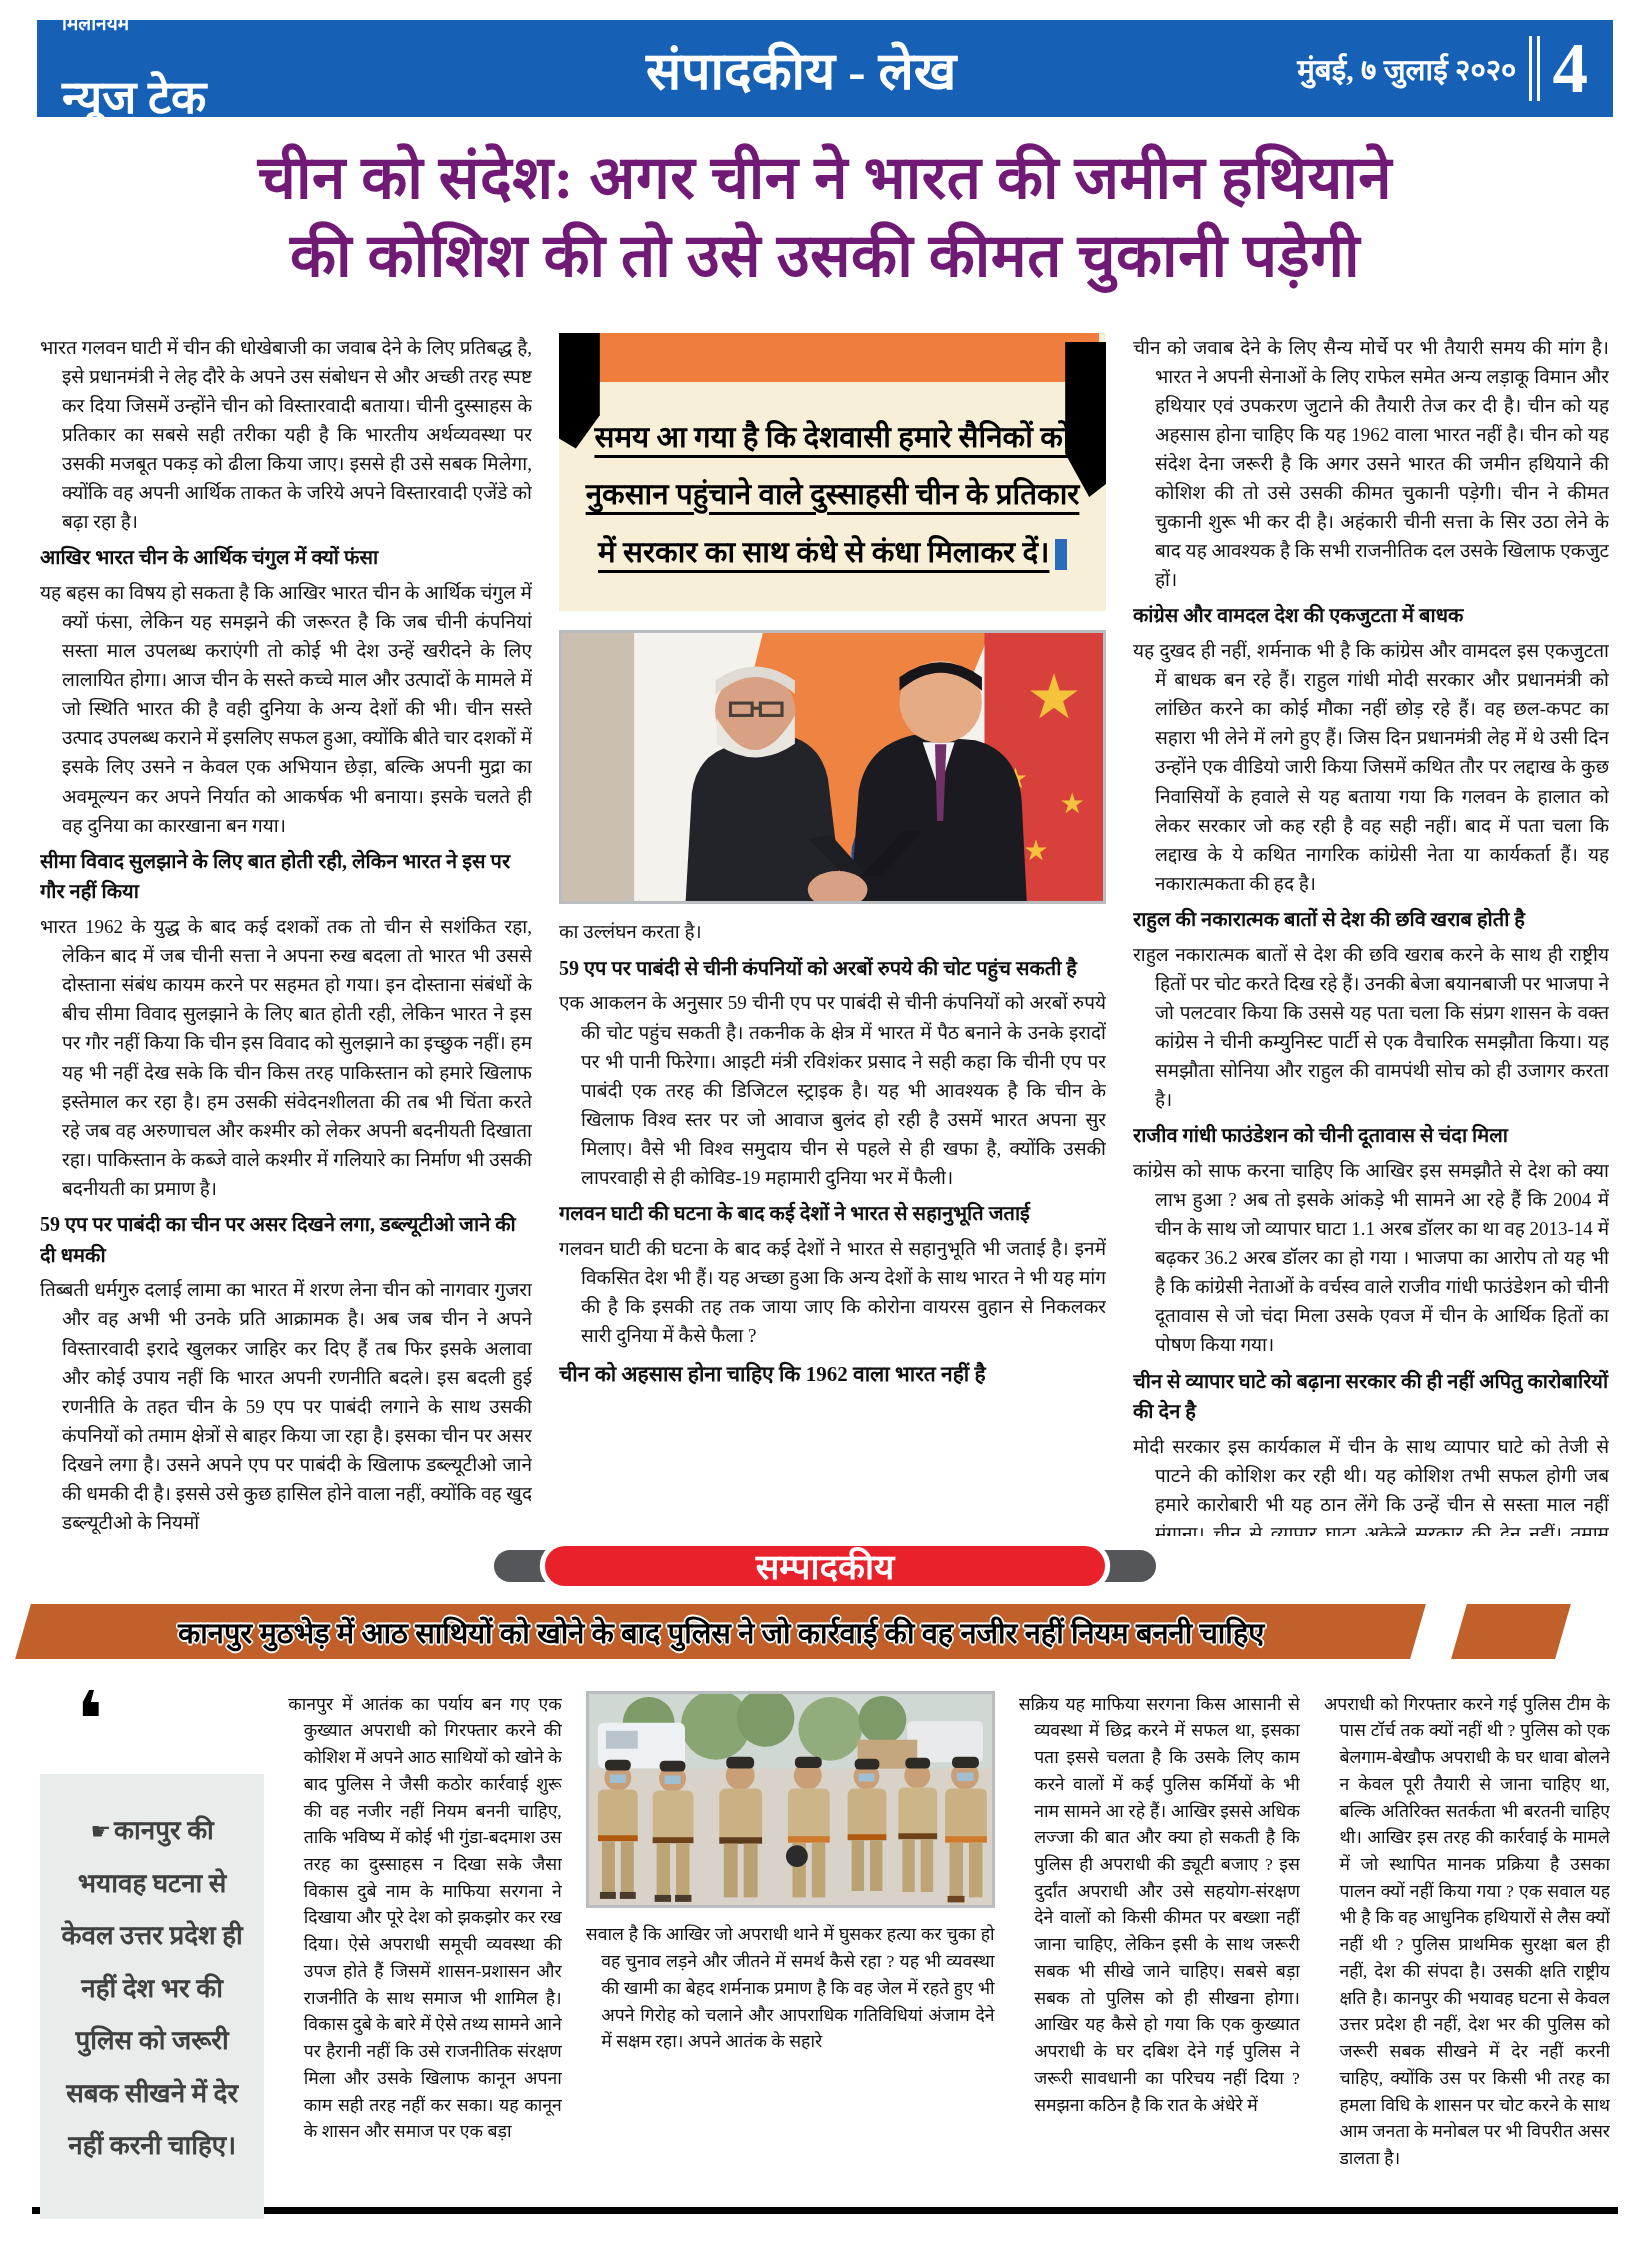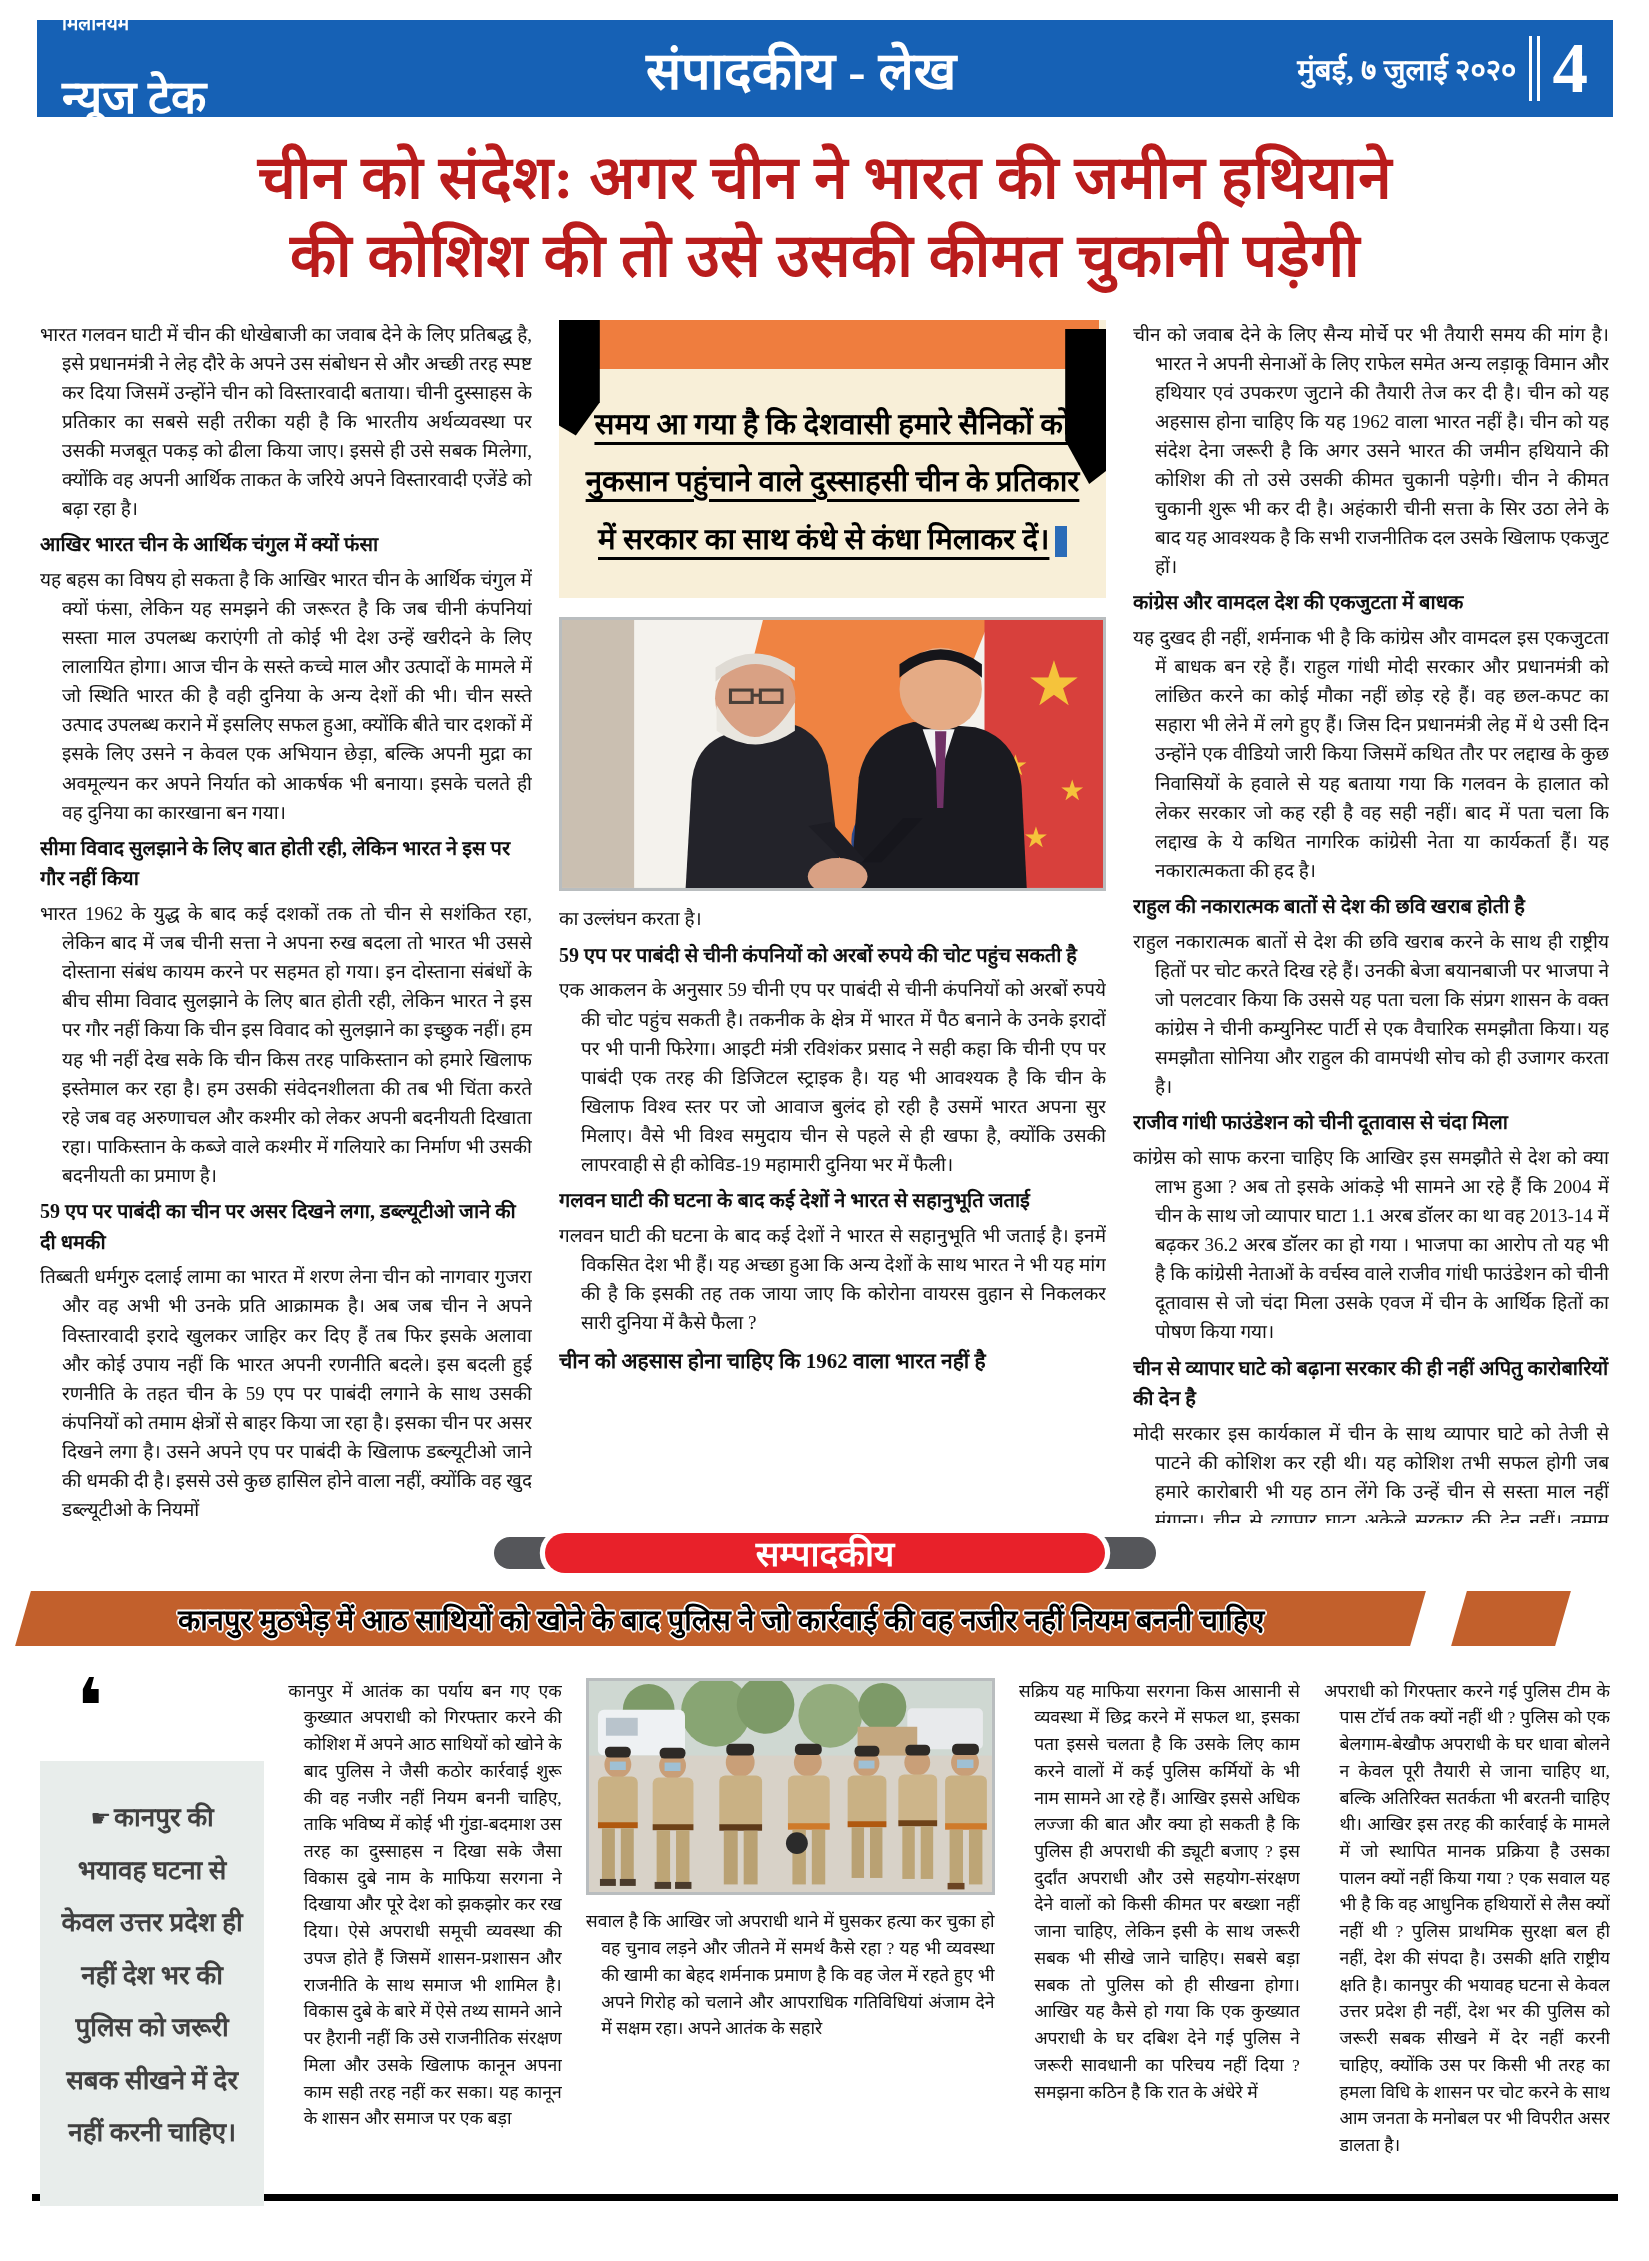--- a/index.html
+++ b/index.html
@@ -13,24 +13,24 @@
   .brand-small{font-size:19px;font-weight:bold;}
   .brand-big{font-size:46px;font-weight:bold;}
   .section-title{flex:1;text-align:center;font-size:52px;font-weight:bold;color:#fff;}
   .dateline{display:flex;align-items:center;gap:13px;color:#fff;}
   .date{font-size:29.5px;font-weight:bold;white-space:nowrap;}
   .pn-divider{height:65px;width:4.1px;border-left:3.6px solid #fff;border-right:3.6px solid #fff;}
   .pagenum{font-size:71px;font-weight:bold;line-height:1;}
 
   
   .headline{margin:22px 49px 0;text-align:center;font-size:60px;line-height:1.3;
-            font-weight:bold;color:#b91c1c;letter-spacing:0.5px;}
-
-  
-  .cols{display:flex;gap:27px;margin:25px 40px 0;height:1203px;}
+            font-weight:bold;color:#701a75;letter-spacing:0.5px;}
+
+  
+  .cols{display:flex;gap:27px;margin:38px 40px 0;height:1203px;}
   .col{overflow:hidden;text-align:justify;font-size:19px;line-height:1.53;}
   .col1{width:492px;} .col2{width:547px;} .col3{width:476px;}
   .para{margin:0 0 4.1px;padding-left:22px;text-indent:-22px;}
   .subhead{font-weight:bold;font-size:20px;margin:6.2px 0 5.2px;text-align:left;}
   .final-subhead{font-weight:bold;font-size:21px;margin-top:8.3px;text-align:left;}
 
   
   .pullquote{position:relative;background:#f8efd8;margin:0 0 18.6px;padding:0 0 25px;}
   .pq-bar{height:49px;background:#ef7d3e;margin:0 7.2px;}
   .pq-tab{position:absolute;top:-3.1px;width:48px;height:119px;background:#000;}

